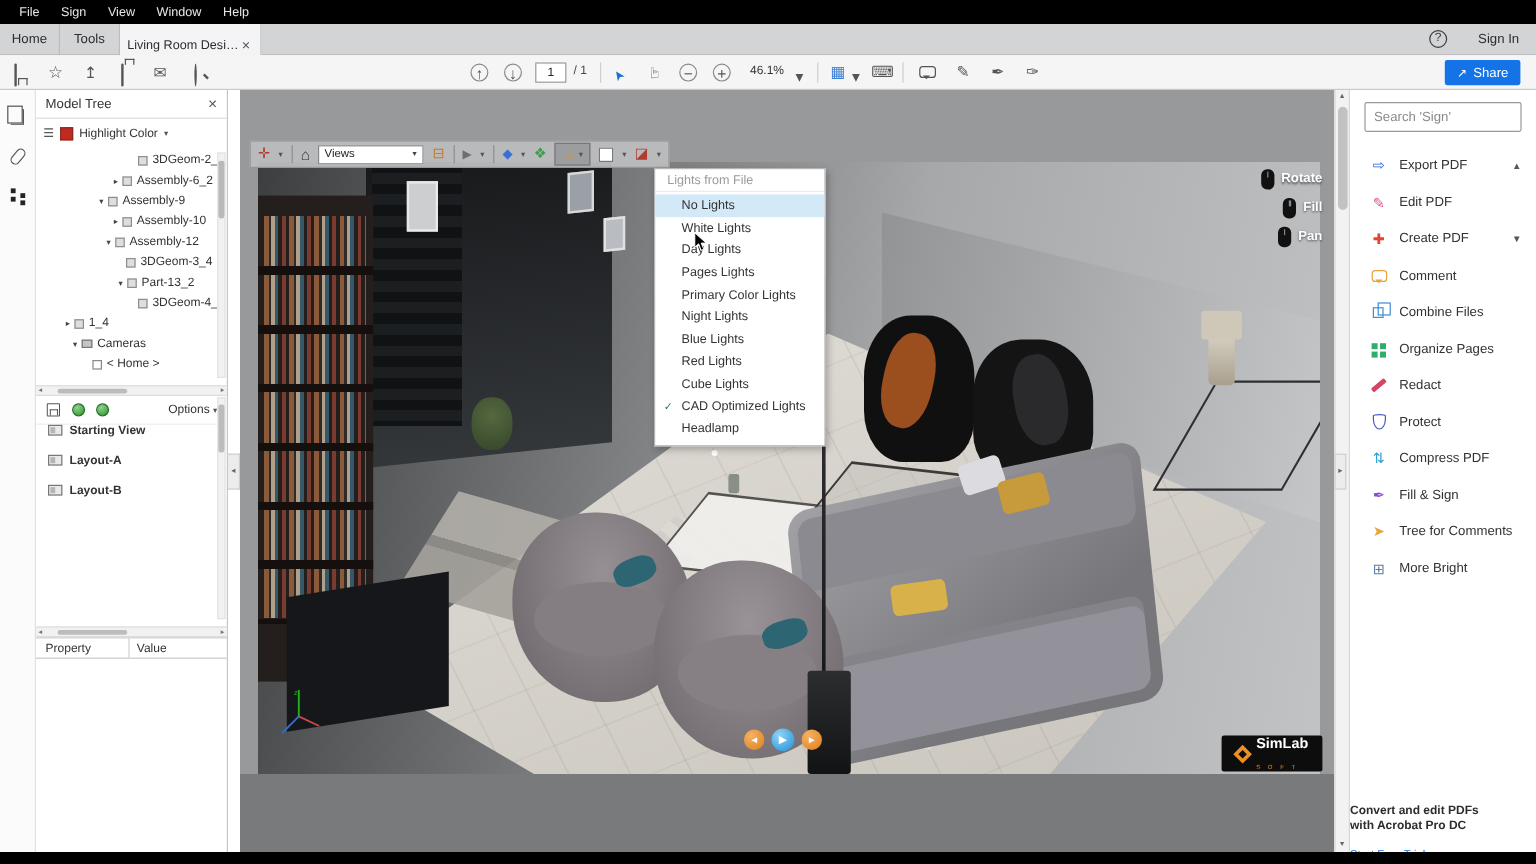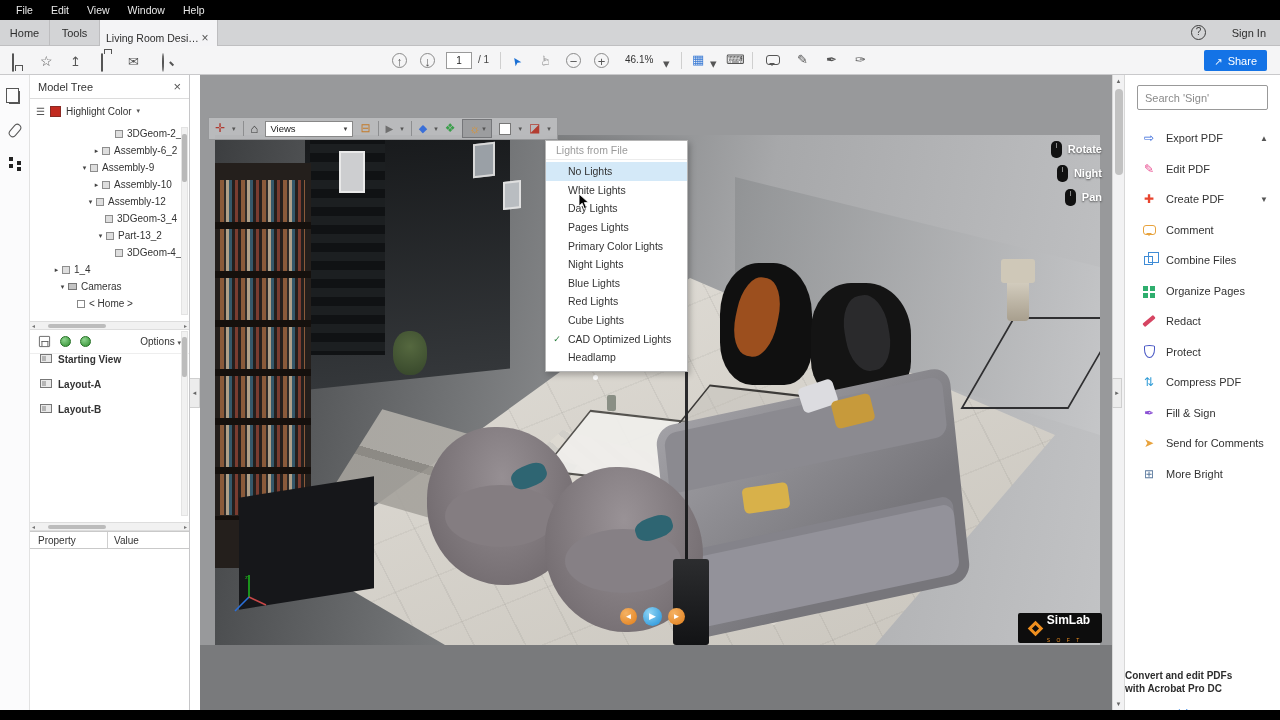--- a/index.html
+++ b/index.html
@@ -230,21 +230,21 @@
 
   .rcollapse { position:absolute; left:1112px; top:378px; width:10px; height:30px; background:#ececec; border:1px solid #cfcfcf; font-size:7px; color:#666; text-align:center; line-height:28px; z-index:5; }
 
   .bottombar { position:absolute; left:0; top:710px; width:1280px; height:10px; background:#000; }
 </style>
 </head>
 <body>
 
 <div class="menubar">
   <span>File</span>
-  <span>Edit</span>
+  <span>Sign</span>
   <span>View</span>
   <span>Window</span>
   <span>Help</span>
 </div>
 
 <div class="tabbar">
   <div class="tab tab-home">Home</div>
   <div class="tab tab-tools">Tools</div>
   <div class="tab tab-doc">
     <span class="tlabel">Living Room Desig...</span>
@@ -522,21 +522,21 @@
     <polygon points="1,1 1,13 4.2,10.2 6.3,15.6 8.5,14.6 6.3,9.6 10.5,9.6" fill="#000" stroke="#fff" stroke-width="0.8"></polygon>
   </svg>
 
   <div class="hints">
     <div class="hint">
         <span class="mouse"></span>
         <span class="hl-label">Rotate</span>
       </div>
     <div class="hint">
         <span class="mouse"></span>
-        <span class="hl-label">Night</span>
+        <span class="hl-label">Fill</span>
       </div>
     <div class="hint">
         <span class="mouse"></span>
         <span class="hl-label">Pan</span>
       </div>
   </div>
 
   <svg class="triad" width="40" height="44" viewBox="0 0 40 44">
     <line x1="19" y1="26" x2="19" y2="4" stroke="#1db31d" stroke-width="1.6"></line>
     <line x1="19" y1="26" x2="5" y2="40" stroke="#2a6fd8" stroke-width="1.6"></line>
@@ -616,21 +616,21 @@
     <div class="tool">
         <span class="ti gi-compress" style="color:#2e9bd6"></span>
         <span>Compress PDF</span>
       </div>
     <div class="tool">
         <span class="ti gi-fill" style="color:#8a4fd3"></span>
         <span>Fill &amp; Sign</span>
       </div>
     <div class="tool">
         <span class="ti gi-send" style="color:#e8a33d"></span>
-        <span>Send for Comments</span>
+        <span>Tree for Comments</span>
       </div>
     <div class="tool">
         <span class="ti gi-more" style="color:#5b7a9e"></span>
         <span>More Bright</span>
       </div>
   </div>
   <div class="promo">
     <div class="p1">Convert and edit PDFs</div>
     <div class="p1">with Acrobat Pro DC</div>
     <a class="cta">Start Free Trial</a>

